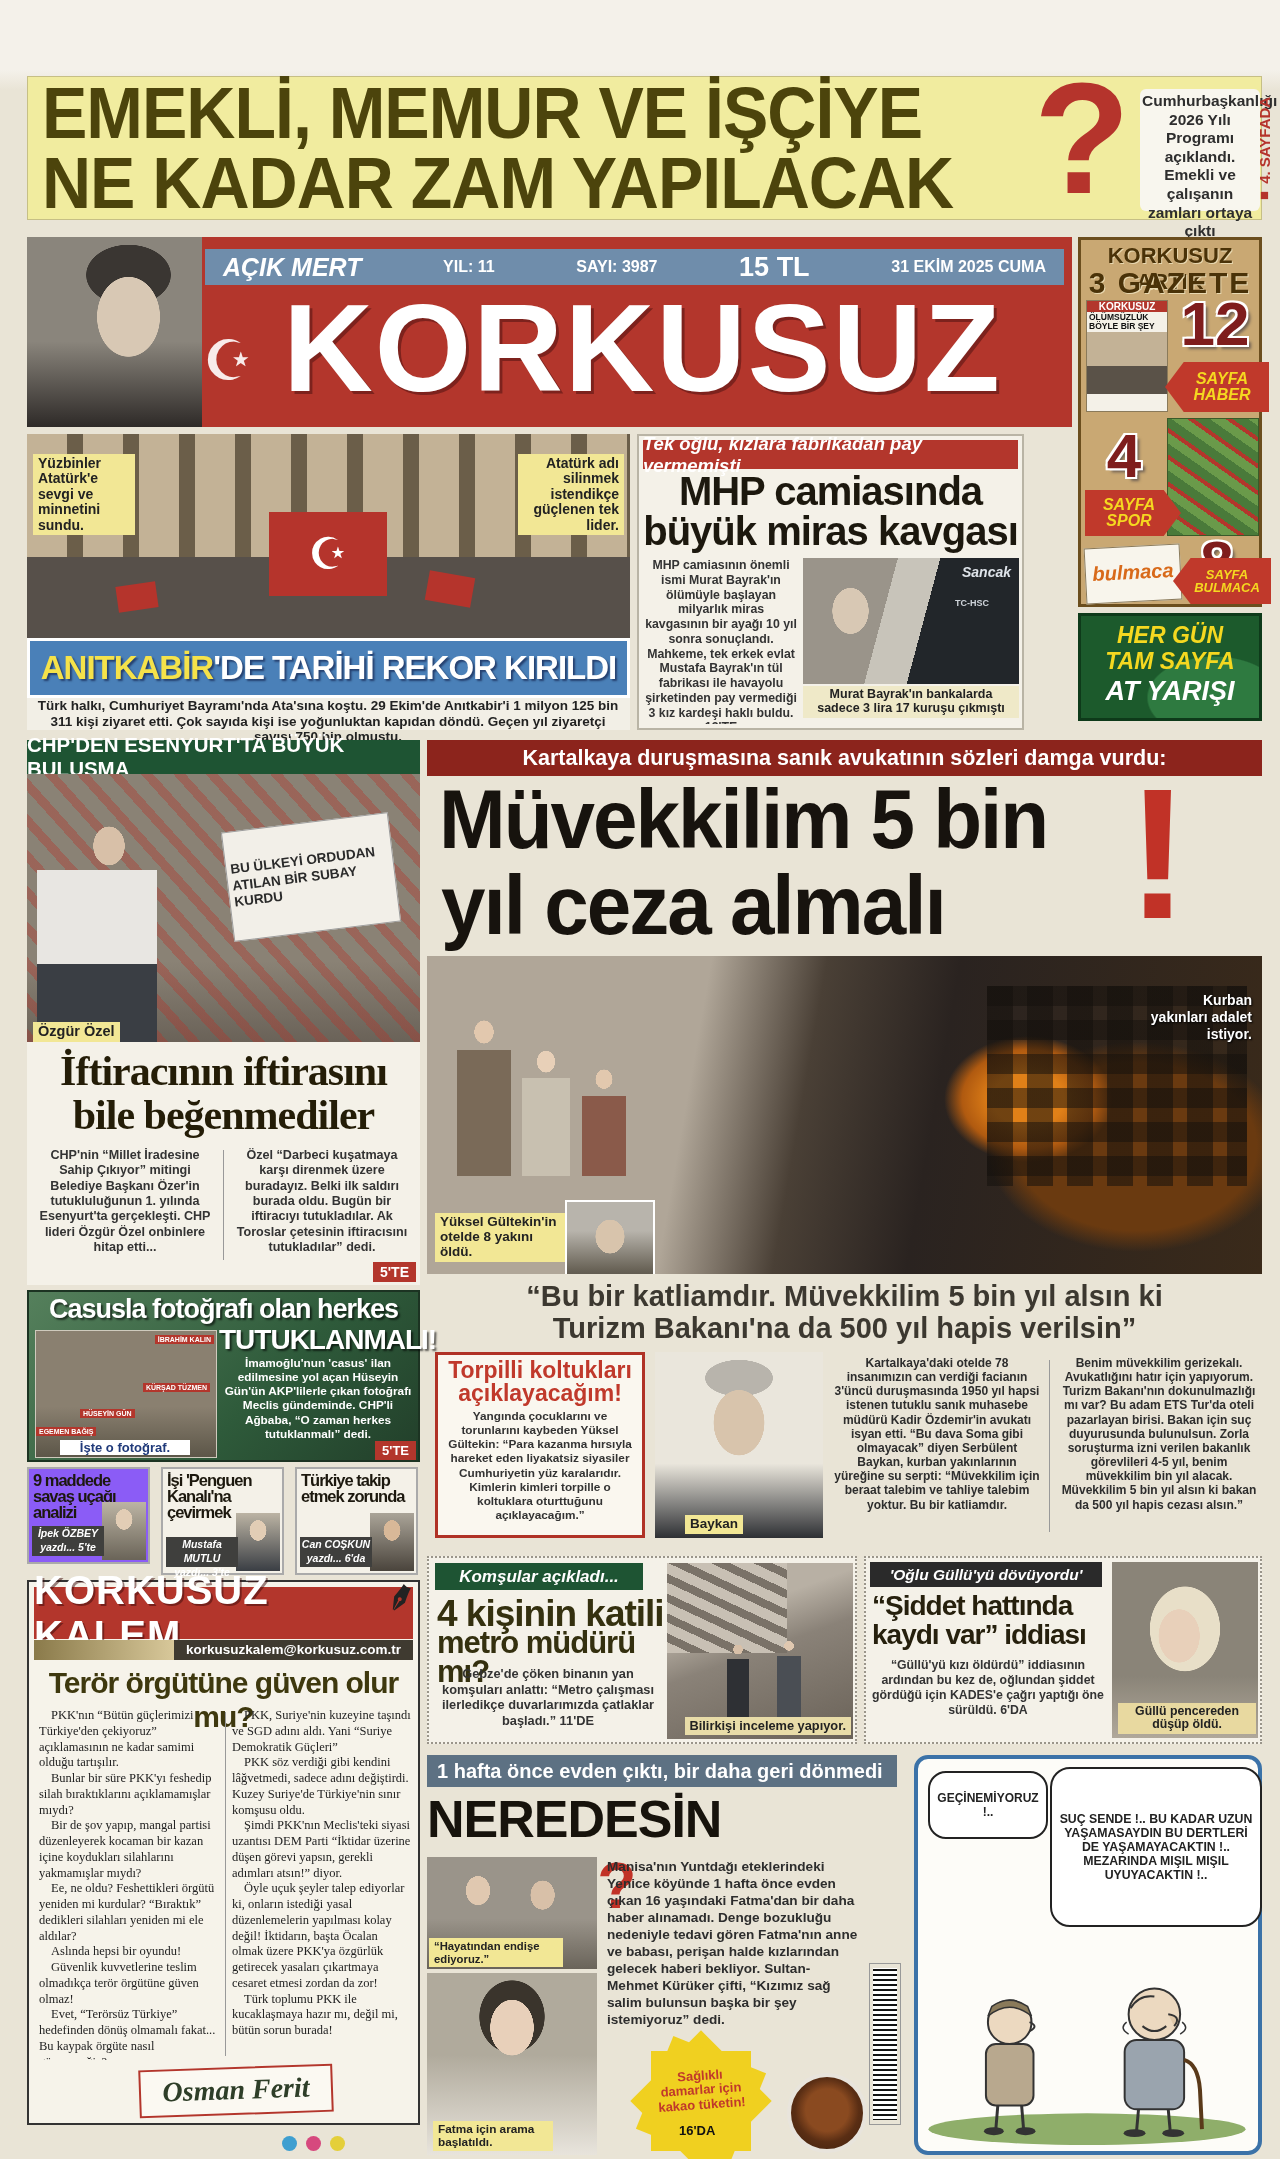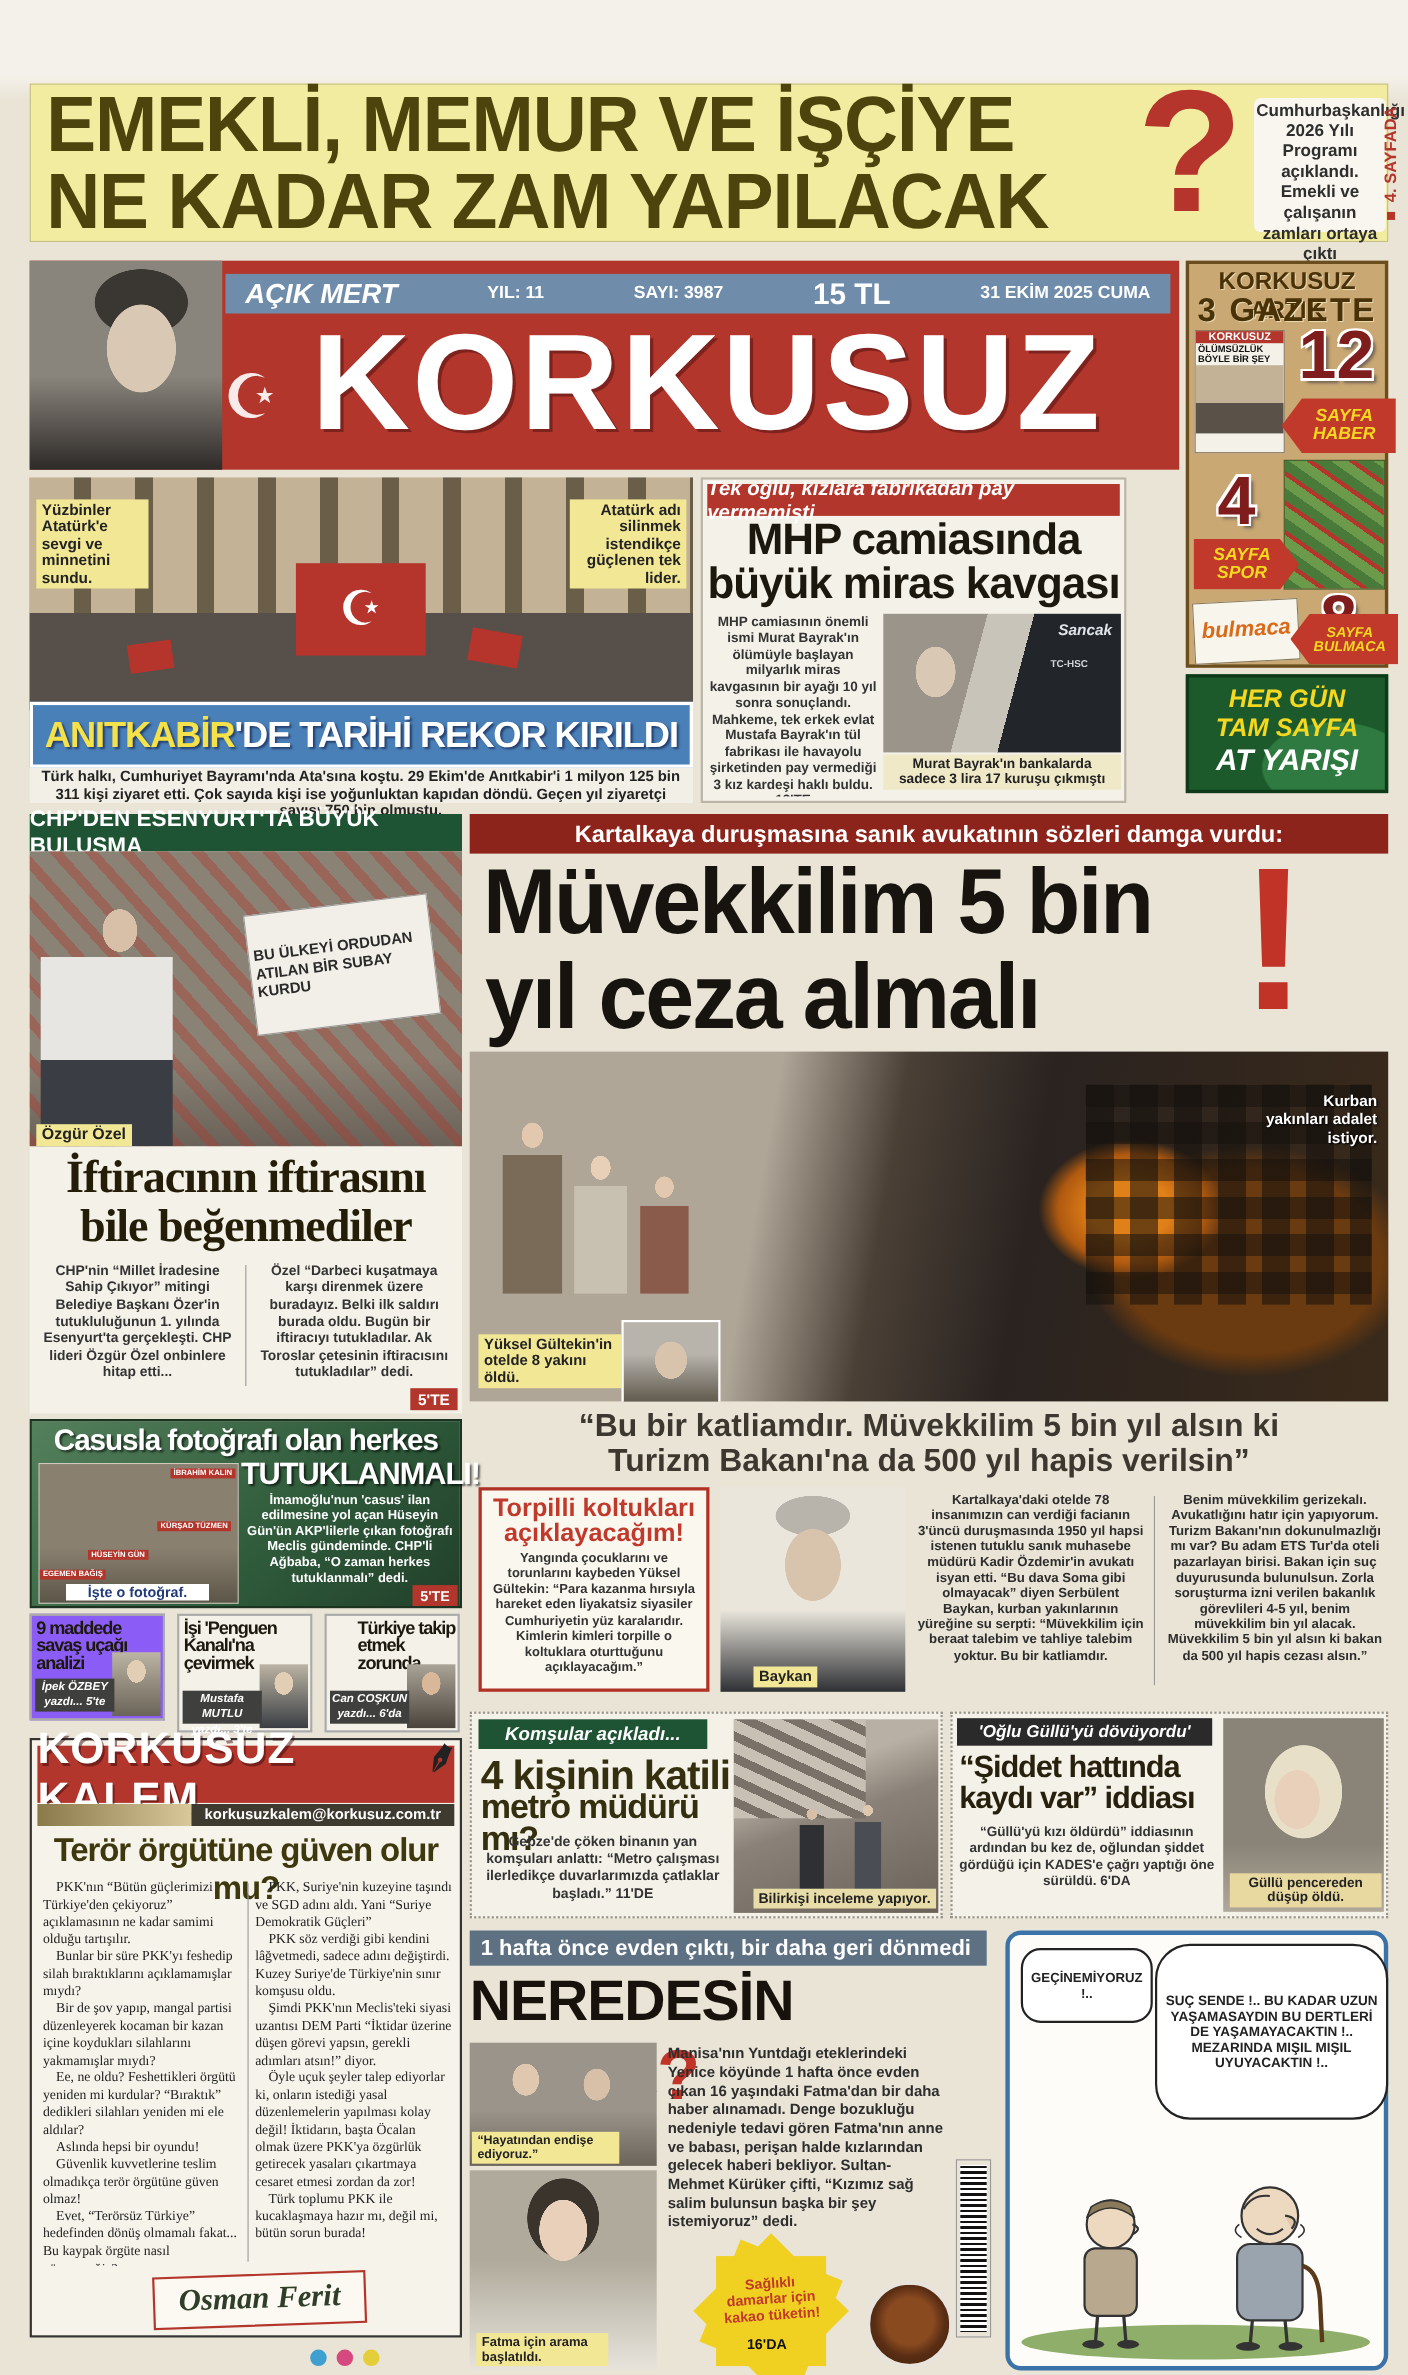--- a/index.html
+++ b/index.html
@@ -164,21 +164,21 @@
       </div>
     </div>
     <div style="position:relative;width:123px;height:108px;background:#f4f1e8;border:2px solid #aaa;box-sizing:border-box;">
       <div class="hl cond" style="padding:3px 2px 0 4px;font-size:16.5px;line-height:.97;">İşi 'Penguen Kanalı'na çevirmek</div>
       <div class="abs photo" style="right:2px;bottom:2px;width:44px;height:58px;background:radial-gradient(ellipse 14px 17px at 50% 30%, #e2cdb5 0 60%, rgba(0,0,0,0) 61%),linear-gradient(#bcb4a4,#3a3e44);"></div>
       <div class="abs" style="left:3px;bottom:6px;width:72px;height:30px;background:#3f3f3d;color:#fff;text-align:center;font-weight:900;font-size:10.5px;line-height:1.35;font-style:italic;">
         <span>Mustafa MUTLU</span><br>
         <span>yazdı... 3'te</span>
       </div>
     </div>
-    <div style="position:relative;width:123px;height:108px;background:#f4f1e8;border:2px solid #aaa;box-sizing:border-box;padding-left:24px;">
+    <div style="position:relative;width:123px;height:108px;background:#f4f1e8;border:2px solid #aaa;box-sizing:border-box;">
       <div class="hl cond" style="padding:3px 2px 0 4px;font-size:16.5px;line-height:.97;">Türkiye takip etmek zorunda</div>
       <div class="abs photo" style="right:2px;bottom:2px;width:44px;height:58px;background:radial-gradient(ellipse 14px 17px at 50% 30%, #d8b898 0 60%, rgba(0,0,0,0) 61%),linear-gradient(#aaa498,#4a443c);"></div>
       <div class="abs" style="left:3px;bottom:6px;width:72px;height:30px;background:#3f3f3d;color:#fff;text-align:center;font-weight:900;font-size:10.5px;line-height:1.35;font-style:italic;">
         <span>Can COŞKUN</span><br>
         <span>yazdı... 6'da</span>
       </div>
     </div>
   </div>
 
   <div class="abs" style="left:427px;top:740px;width:835px;height:800px;">
@@ -301,21 +301,21 @@
     </div>
     <div class="abs" style="left:360px;top:318px;width:72px;height:72px;border-radius:50%;background:
            radial-gradient(circle at 50% 46%, #8a4a20 0 40%, #5a2e14 60%, #3a1e0c 100%);border:4px solid #e8e4dc;"></div>
     <div class="abs" style="left:442px;top:208px;width:32px;height:162px;background:#fff;border:1px solid #999;
                 background-image:repeating-linear-gradient(180deg,#111 0 2px,rgba(0,0,0,0) 2px 5px);background-clip:content-box;padding:4px 3px;box-sizing:border-box;"></div>
   </div>
 
   <div class="abs" style="left:914px;top:1755px;width:348px;height:400px;background:#fdfcf8;border:4px solid #3b72a8;border-radius:14px;box-sizing:border-box;">
     <div class="abs" style="left:10px;top:12px;width:112px;height:60px;border:2px solid #222;border-radius:18px;background:#fff;
                 font-size:12px;font-weight:800;color:#222;display:flex;align-items:center;justify-content:center;text-align:center;padding:2px;">GEÇİNEMİYORUZ !..</div>
-    <div class="abs" style="left:132px;top:8px;width:200px;height:148px;border:2px solid #222;border-radius:32px;background:#fff;
+    <div class="abs" style="left:132px;top:8px;width:200px;height:148px;border:2px solid #222;border-radius:20px;background:#fff;
                 font-size:12.3px;font-weight:800;color:#222;display:flex;align-items:center;justify-content:center;text-align:center;padding:4px;">SUÇ SENDE !.. BU KADAR UZUN YAŞAMASAYDIN BU DERTLERİ DE YAŞAMAYACAKTIN !.. MEZARINDA MIŞIL MIŞIL UYUYACAKTIN !..</div>
     <svg viewBox="0 0 340 220" style="position:absolute;left:0;bottom:2px;width:338px;height:218px;">
       <ellipse cx="170" cy="200" rx="160" ry="16" fill="#8fae6a"></ellipse>
 
       <circle cx="92" cy="92" r="22" fill="#ecd9c0" stroke="#333" stroke-width="2"></circle>
       <path d="M70 86 q22 -18 44 0 l-4 -10 q-18 -12 -36 0 z" fill="#8a7a5a" stroke="#333" stroke-width="1.5"></path>
       <path d="M112 92 q10 4 0 9" fill="none" stroke="#333" stroke-width="2"></path>
       <rect x="68" y="114" width="48" height="62" rx="10" fill="#b8a88e" stroke="#333" stroke-width="2"></rect>
       <line x1="80" y1="176" x2="78" y2="200" stroke="#333" stroke-width="3"></line>
       <line x1="104" y1="176" x2="106" y2="200" stroke="#333" stroke-width="3"></line>

